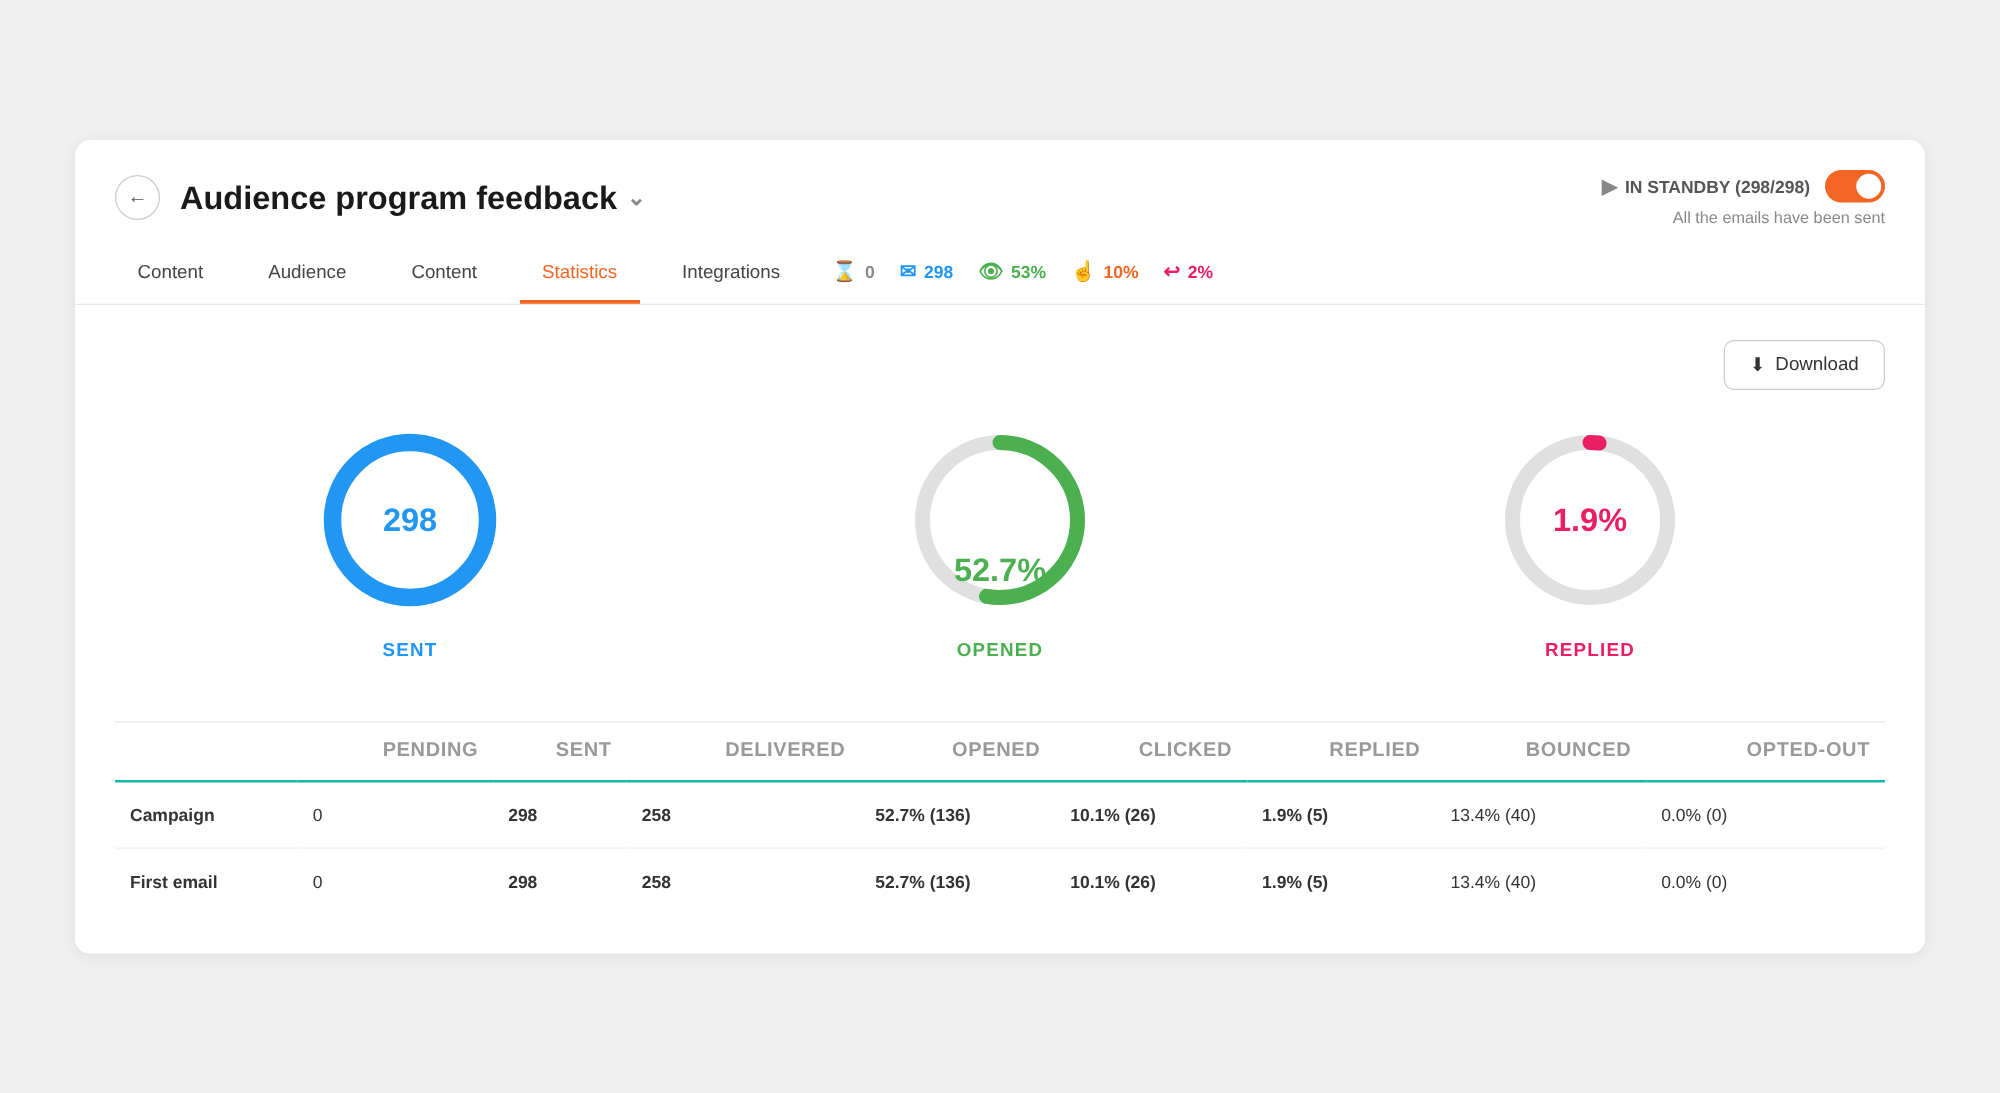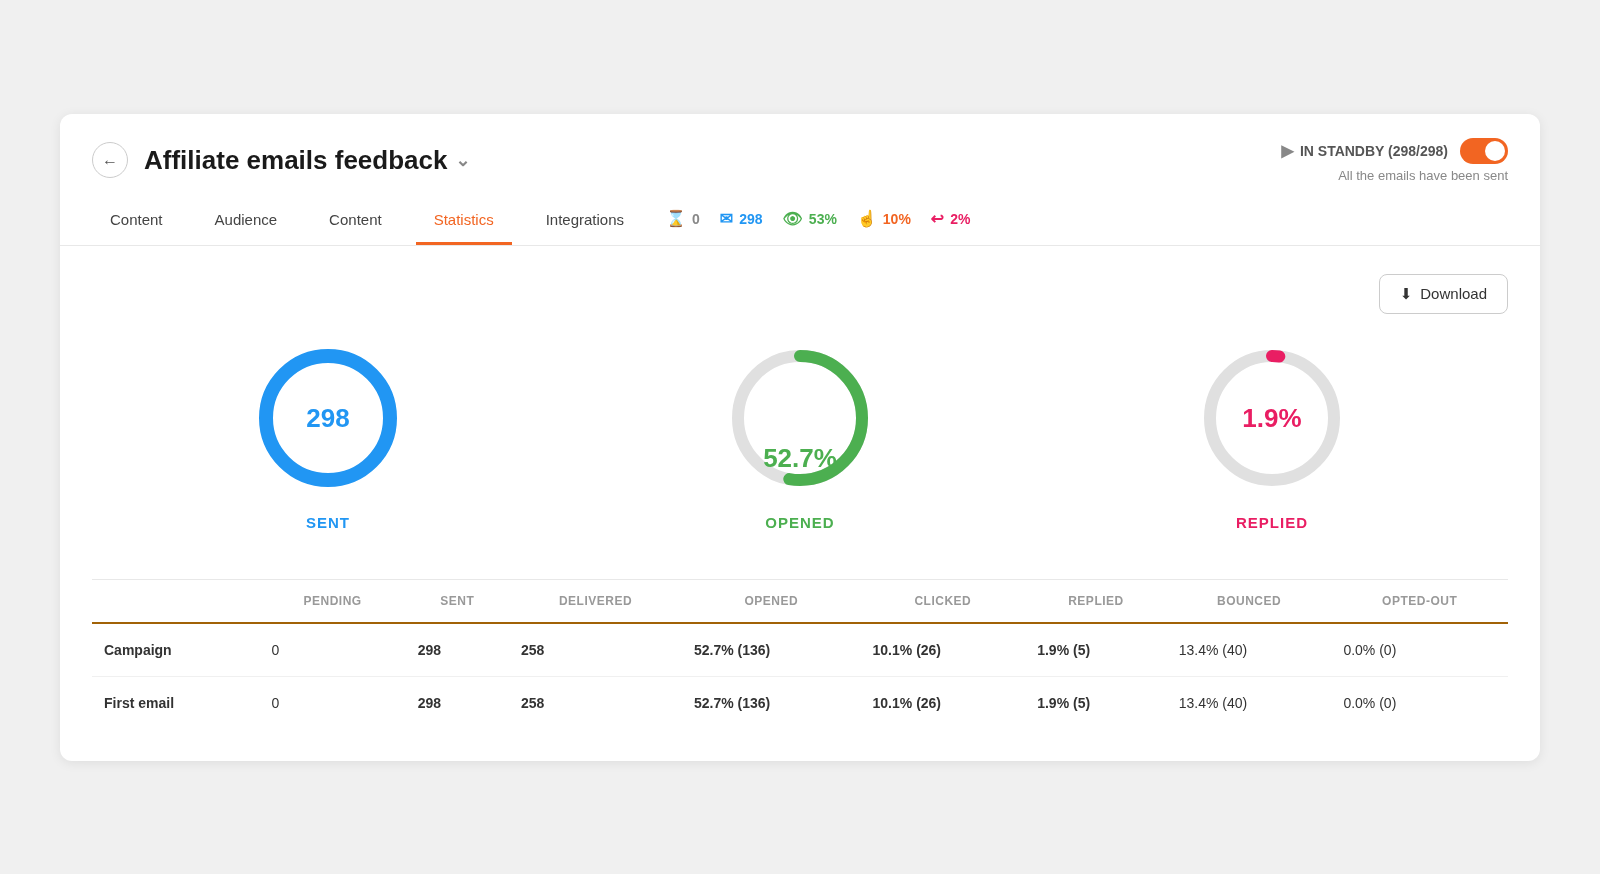--- a/index.html
+++ b/index.html
@@ -202,35 +202,35 @@
 
     
     .table-section {
       border-top: 1px solid #e8e8e8;
     }
     .stats-table {
       width: 100%;
       border-collapse: collapse;
     }
     .stats-table th {
-      text-align: center;
+      text-align: right;
       padding: 14px 12px 14px 12px;
-      font-size: 12px;
+      font-size: 16px;
       font-weight: 600;
       color: #999;
       letter-spacing: 0.5px;
     }
     .stats-table td {
       padding: 18px 12px;
       font-size: 14px;
       color: #333;
       border-top: 1px solid #f0f0f0;
     }
     .stats-table tr:first-child td {
-      border-top: 2px solid #a16207;
+      border-top: 2px solid #14b8a6;
       margin-top: 12px;
     }
     .td-label {
       font-weight: 700;
       color: #1a1a1a;
     }
     .td-blue { color: #2196f3; font-weight: 600; }
     .td-green { color: #4caf50; font-weight: 600; }
     .td-orange { color: #f26522; font-weight: 600; }
     .td-pink { color: #e91e63; font-weight: 600; }
@@ -241,21 +241,21 @@
   </style>
 </head>
 <body>
 
 <div class="card">
 
   <div class="header">
     <div class="header-left">
       <button class="back-btn">←</button>
       <span class="page-title">
-        <span>Affiliate emails feedback</span>
+        <span>Audience program feedback</span>
         <span class="chevron">⌄</span>
       </span>
     </div>
     <div class="header-right">
       <div class="standby-row">
         <span class="standby-label">
           <span class="standby-icon">▶</span>
           <span>IN STANDBY (298/298)</span>
         </span>
         <div class="toggle"></div>

